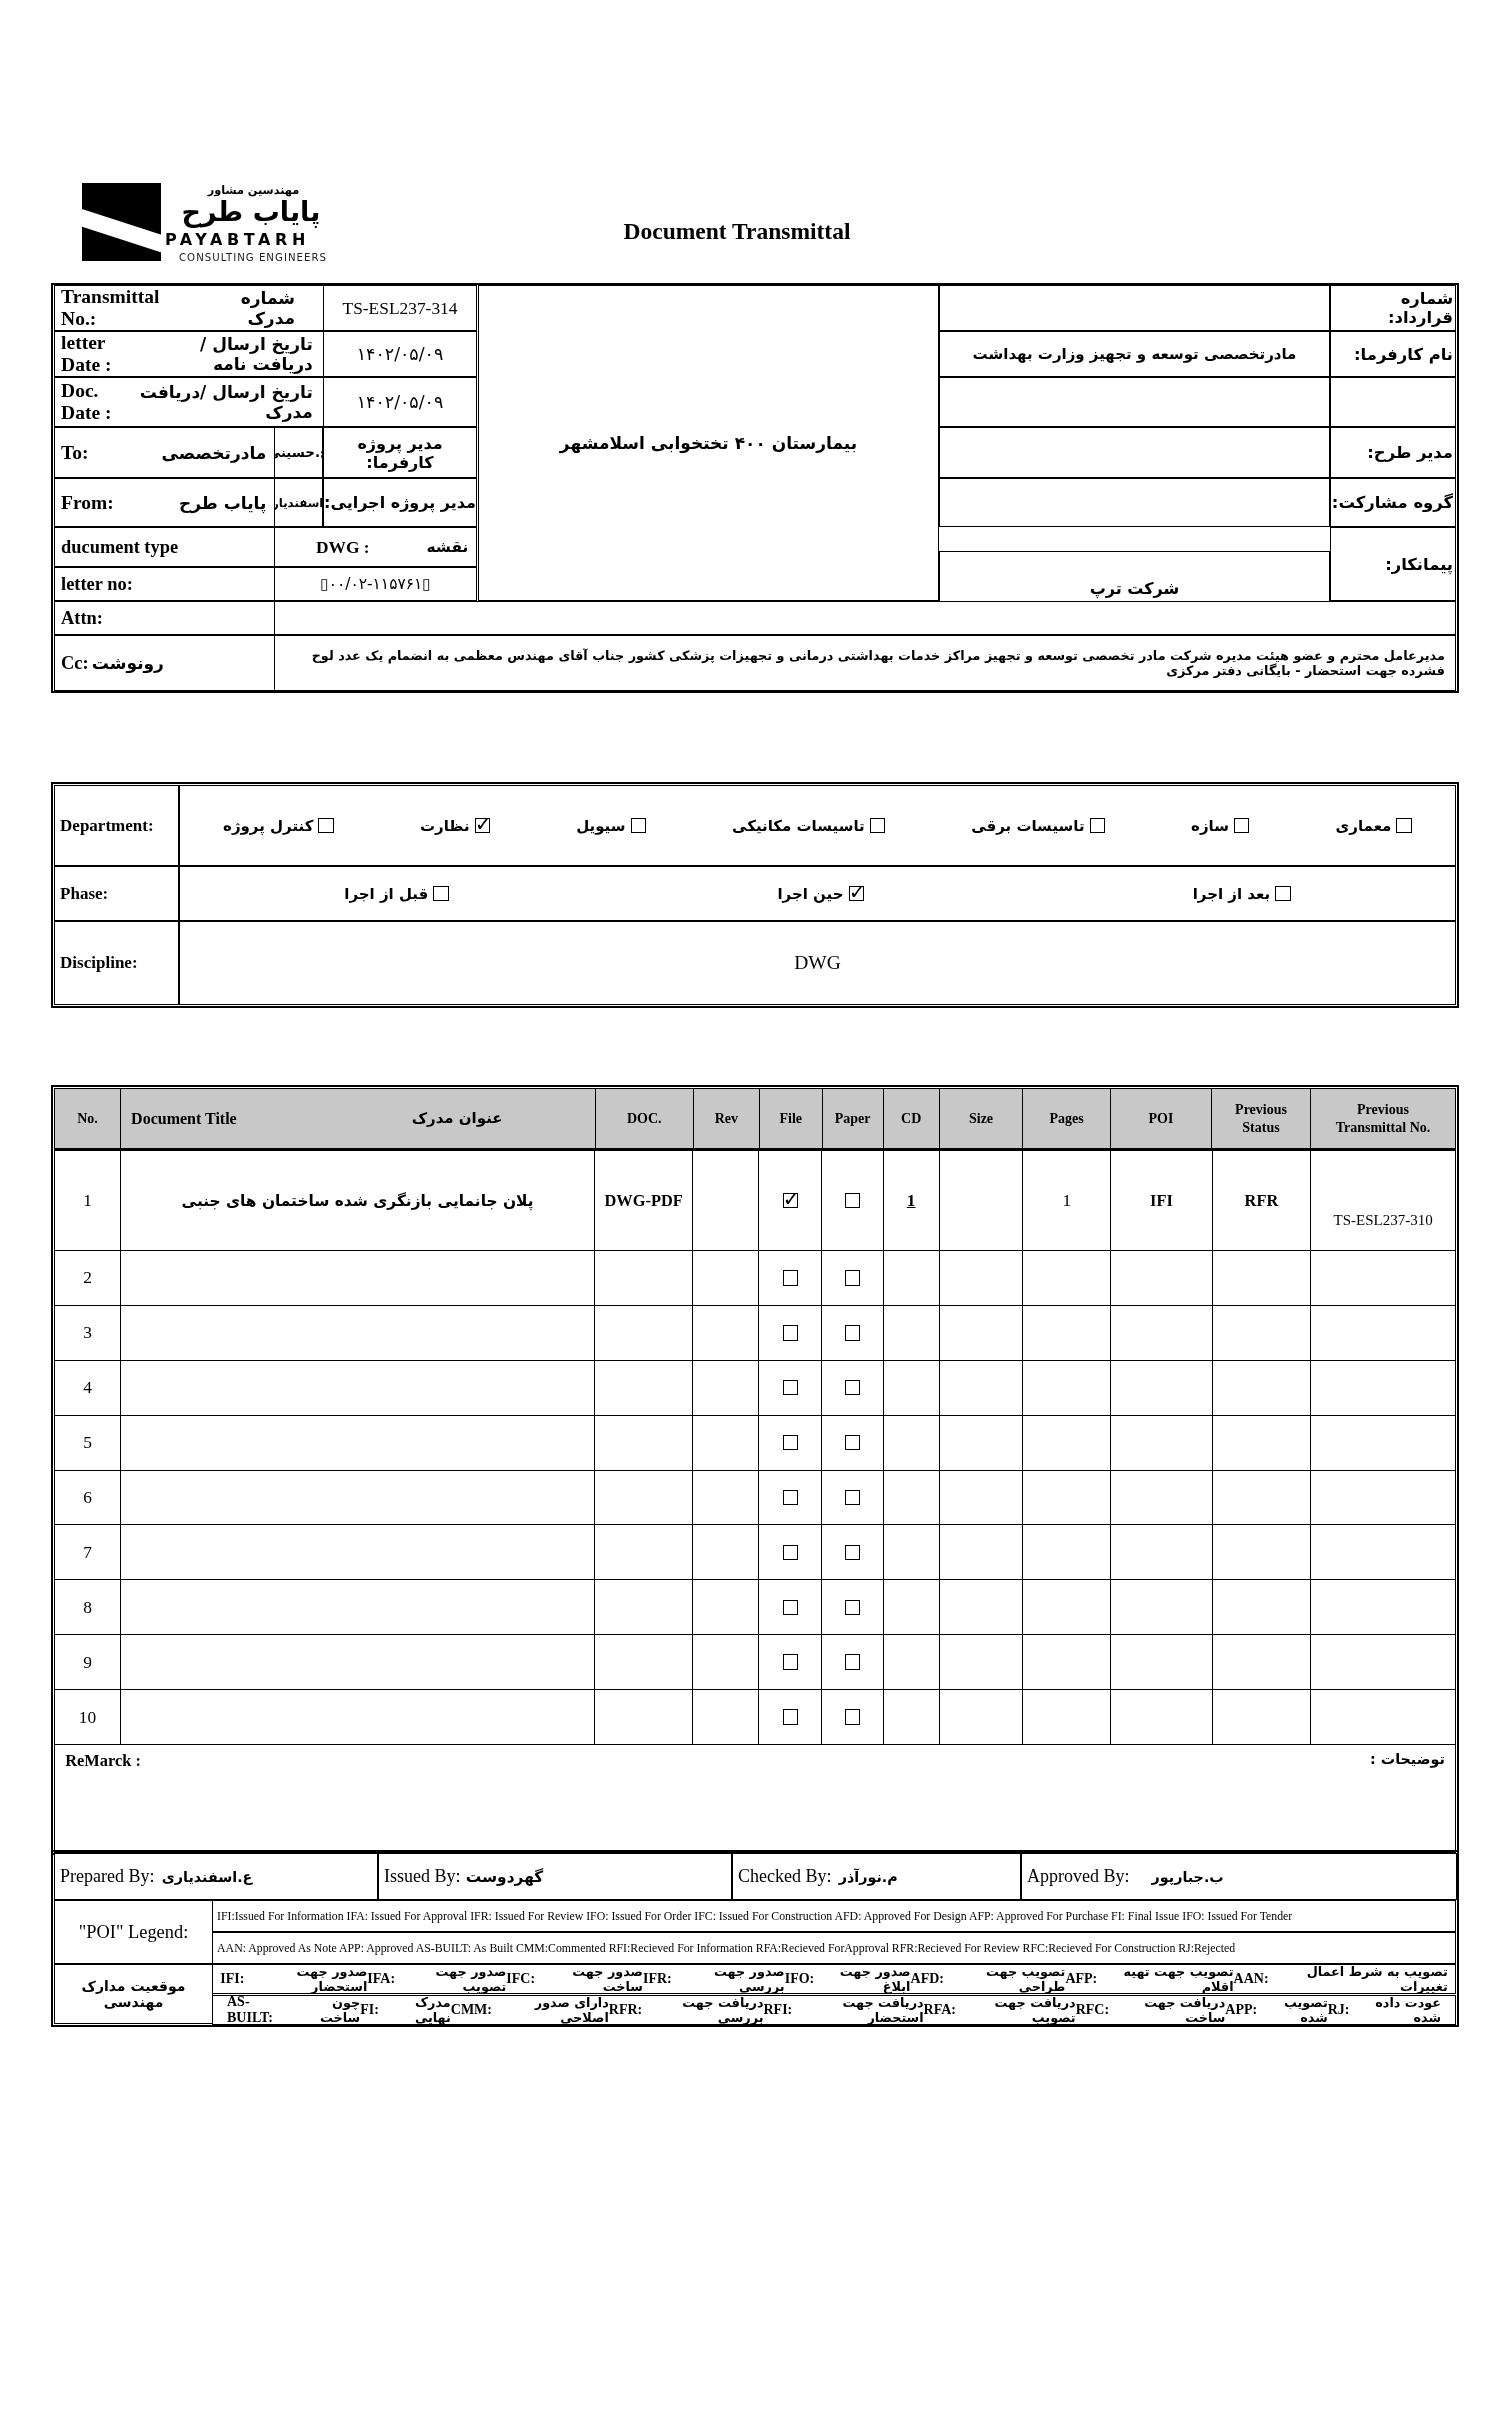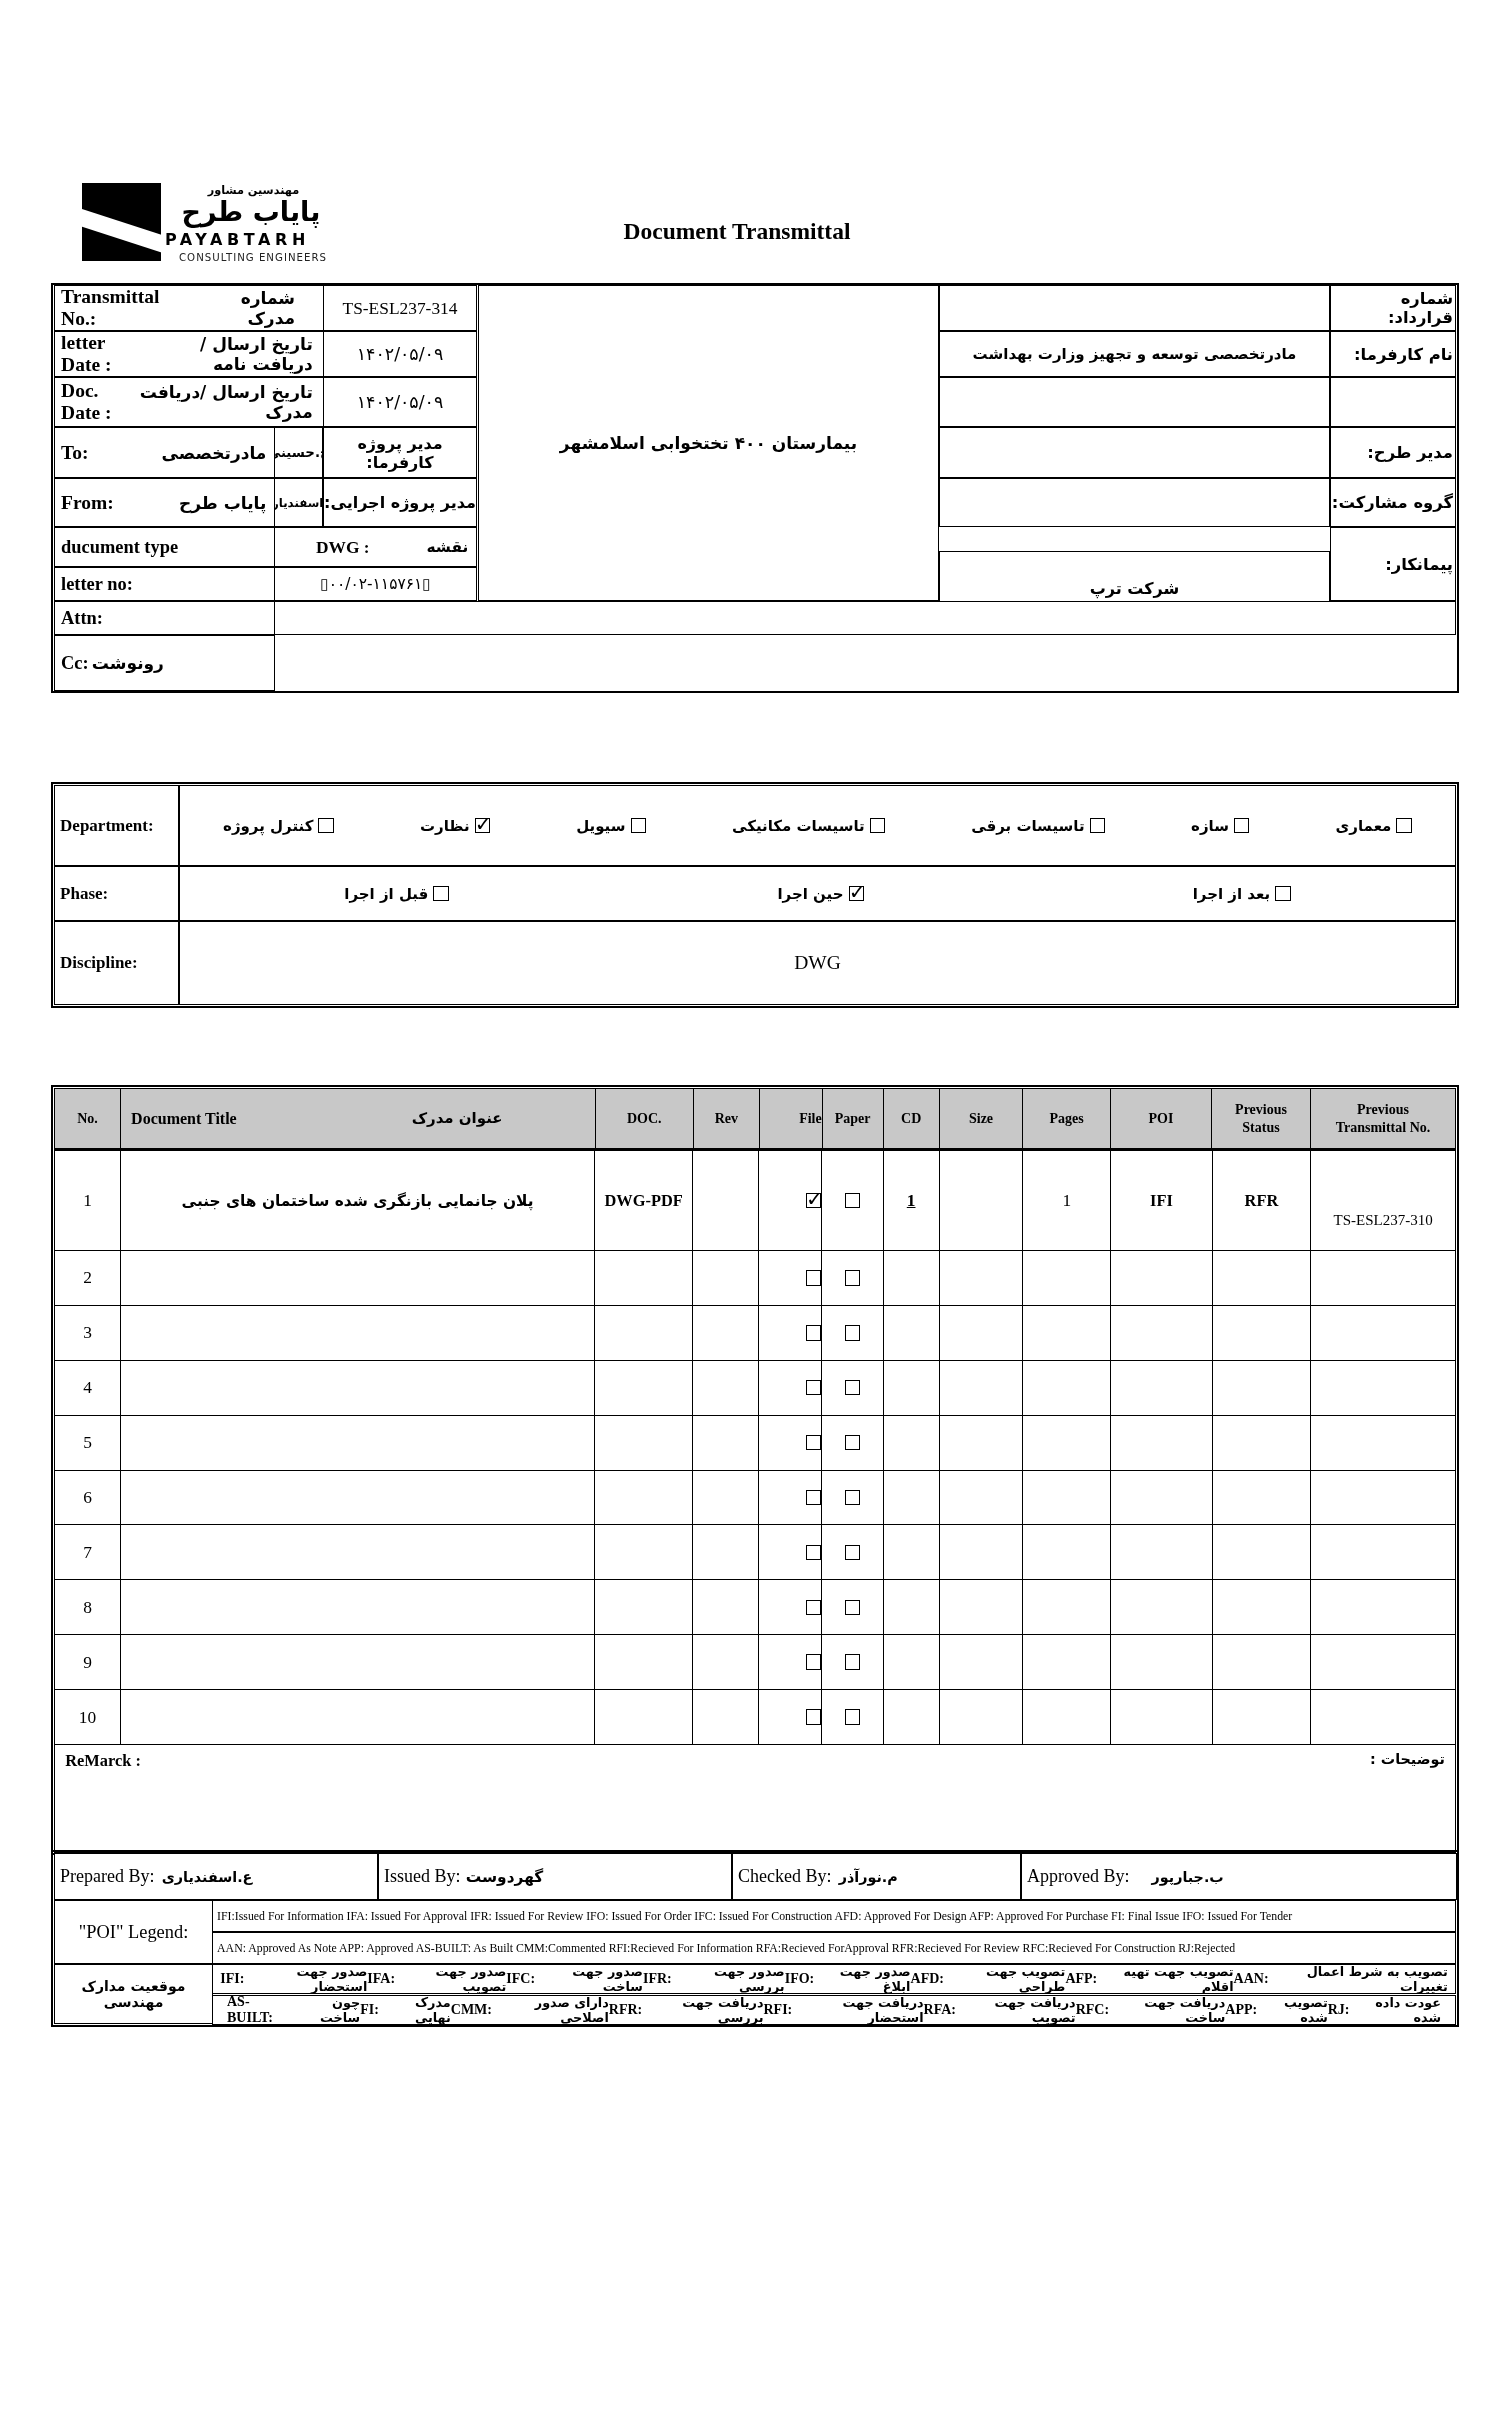--- a/index.html
+++ b/index.html
@@ -30,21 +30,21 @@
           display:flex;flex-direction:column;border:1.5px solid #000;background:#fff;}
   .thead{height:62px;display:flex;background:#c8c8c8;border-bottom:3.1px solid #000;box-sizing:border-box;}
   .hc{box-sizing:border-box;border-right:1.5px solid #000;display:flex;align-items:center;justify-content:center;
       text-align:center;font-weight:bold;font-size:14px;font-family:"Liberation Serif",serif;line-height:1.25;}
   .rows-host{flex:1;display:flex;flex-direction:column;}
   .trow{display:flex;flex:1;border-bottom:1.5px solid #000;box-sizing:border-box;}
   .rows-host > div:first-of-type{flex:none;height:100px;}
   .tc{box-sizing:border-box;border-right:1.5px solid #000;display:flex;align-items:center;justify-content:center;
       text-align:center;overflow:hidden;}
   .c-no{width:67px;}  .c-title{width:481px;} .c-doc{width:100px;} .c-rev{width:67px;}
-  .c-file{width:64px;justify-content:flex-end;} .c-paper{width:62px;} .c-cd{width:57px;}  .c-size{width:85px;}
+  .c-file{width:64px;} .c-paper{width:62px;} .c-cd{width:57px;}  .c-size{width:85px;}
   .c-pages{width:89px;}.c-poi{width:103px;}  .c-pst{width:100px;} .c-ptr{width:146px;border-right:none;}
   .num{font-size:17.4px;font-family:"Liberation Serif",serif;}
   .cdv{text-decoration:underline;font-weight:bold;}
   .tremark{height:107px;box-sizing:border-box;display:flex;justify-content:space-between;
            align-items:flex-start;padding:6.1px 10.2px;}
   
   .pl{display:inline-flex;align-items:center;gap:4.1px;font-size:12.8px;}
   .pl b{font-family:"Liberation Serif",serif;font-size:14px;}
   .legend-row{position:absolute;box-sizing:border-box;border:1.5px solid #000;display:flex;align-items:center;
               overflow:hidden;background:#fff;}
@@ -168,20 +168,23 @@
 
   <div class="cell" style="left:54px;top:601px;width:221px;height:34px;padding-left:6.1px;">
     <span class="lbl-en" style="font-size:18.4px;">Attn:</span>
   </div>
   <div class="cell" style="left:274px;top:601px;width:1182px;height:34px;"></div>
 
   <div class="cell" style="left:54px;top:635px;width:221px;height:56px;padding-left:6.1px;gap:3.1px;">
     <span class="lbl-en" style="font-size:18.4px;">Cc:</span>
     <span class="fa lbl-fa">رونوشت</span>
   </div>
+  <div class="cell fa" dir="rtl" style="left:274px;top:635px;width:1182px;height:56px;font-size:12.8px;font-weight:bold;justify-content:flex-start;padding:0 10.2px;">
+    <span>مدیرعامل محترم و عضو هیئت مدیره شرکت مادر تخصصی توسعه و تجهیز مراکز خدمات بهداشتی درمانی و تجهیزات پزشکی کشور جناب آقای مهندس معظمی به انضمام یک عدد لوح فشرده جهت استحضار - بایگانی دفتر مرکزی</span>
+  </div>
   <div class="outline" style="left:51px;top:283px;width:1408px;height:410px;"></div>
 
   <div class="cell" style="left:54px;top:785px;width:125px;height:81px;padding-left:5.1px;">
     <span class="lbl-en" style="font-size:17px;">Department:</span>
   </div>
   <div class="cell spread" style="left:179px;top:785px;width:1277px;height:81px;">
 
       <span class="cbi">
         <span class="fa" style="font-size:15px;font-weight:bold;">کنترل پروژه</span>
         <span class="cb"></span>

